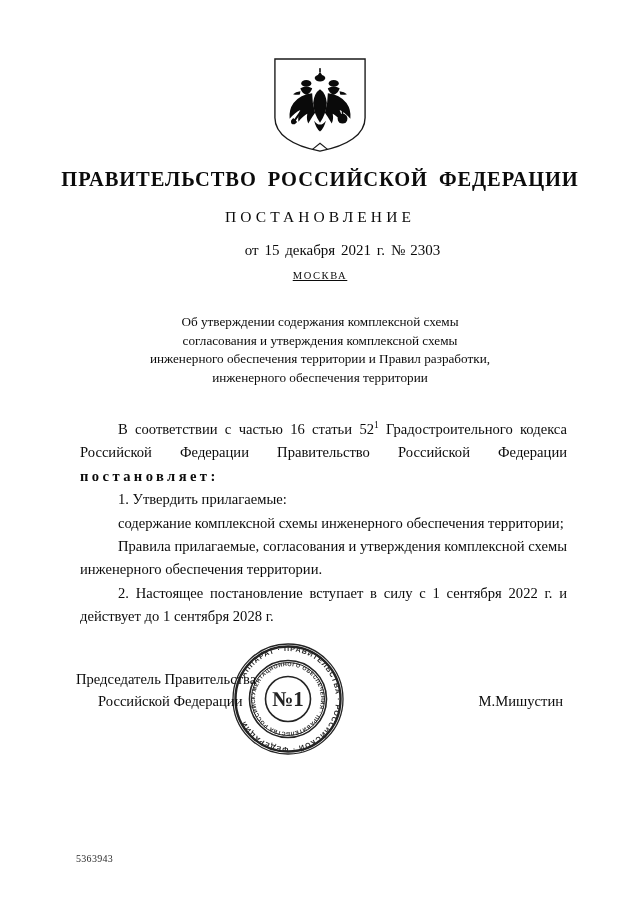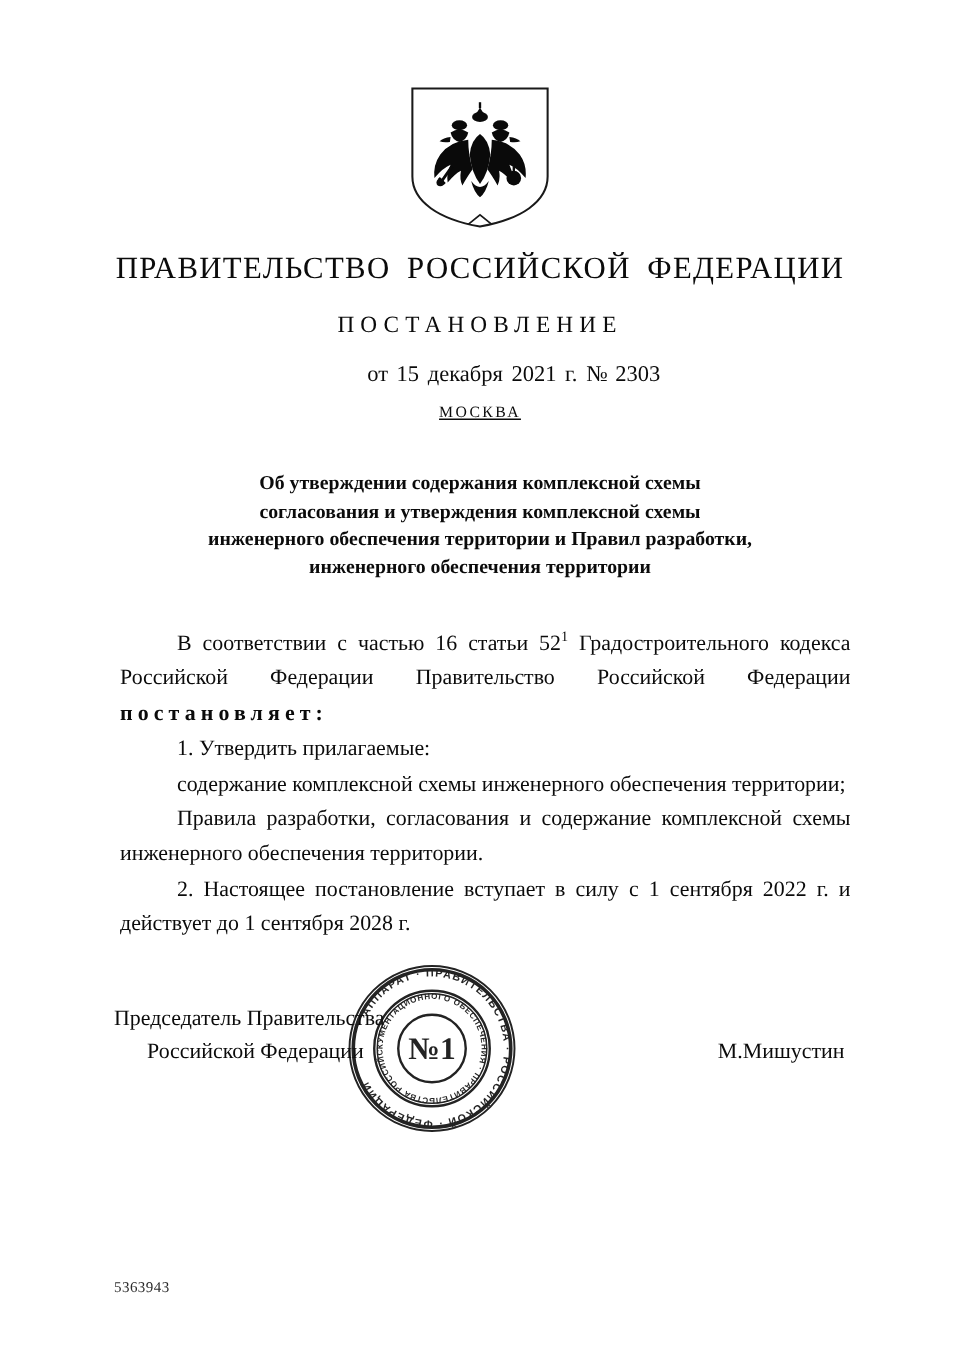--- a/index.html
+++ b/index.html
@@ -33,21 +33,21 @@
   }
   .emblem-wrap svg { display: block; width: 100%; height: 100%; }
 
   
   .gov-title {
     position: absolute;
     left: 0;
     right: 0;
     top: 168px;
     text-align: center;
-    font-weight: 400;
+    font-weight: 700;
     font-size: 20.5px;
     letter-spacing: 0.9px;
     word-spacing: 5px;
     white-space: nowrap;
   }
   .doc-kind {
     position: absolute;
     left: 0; right: 0;
     top: 208px;
     text-align: center;
@@ -76,21 +76,21 @@
     text-decoration: underline;
   }
 
   
   .subject {
     position: absolute;
     left: 95px;
     width: 450px;
     top: 313px;
     text-align: center;
-    font-weight: 700;
+    font-weight: 400;
     font-size: 13.2px;
     line-height: 18.6px;
   }
 
   
   .body-text {
     position: absolute;
     left: 80px;
     width: 487px;
     top: 418px;
@@ -204,21 +204,21 @@
     <div>Об утверждении содержания комплексной схемы</div>
     <div>согласования и утверждения комплексной схемы</div>
     <div>инженерного обеспечения территории и Правил разработки,</div>
     <div>инженерного обеспечения территории</div>
   </div>
 
   <div class="body-text">
     <p><span>В соответствии с частью 16 статьи 52</span><sup class="sup">1</sup><span> Градостроительного кодекса Российской Федерации Правительство Российской Федерации </span><span class="decree-word">постановляет:</span></p>
     <p>1. Утвердить прилагаемые:</p>
     <p>содержание комплексной схемы инженерного обеспечения территории;</p>
-    <p>Правила разработки, согласования и содержание комплексной схемы инженерного обеспечения территории.</p>
+    <p>Правила прилагаемые, согласования и утверждения комплексной схемы инженерного обеспечения территории.</p>
     <p>2. Настоящее постановление вступает в силу с 1 сентября 2022 г. и действует до 1 сентября 2028 г.</p>
   </div>
 
   <div class="sign-block">
     <span class="sign-row">
       <span class="sign-left">Председатель Правительства</span>
     </span>
     <span class="sign-row sign-indent">
       <span class="sign-left">Российской Федерации</span>
     </span>

